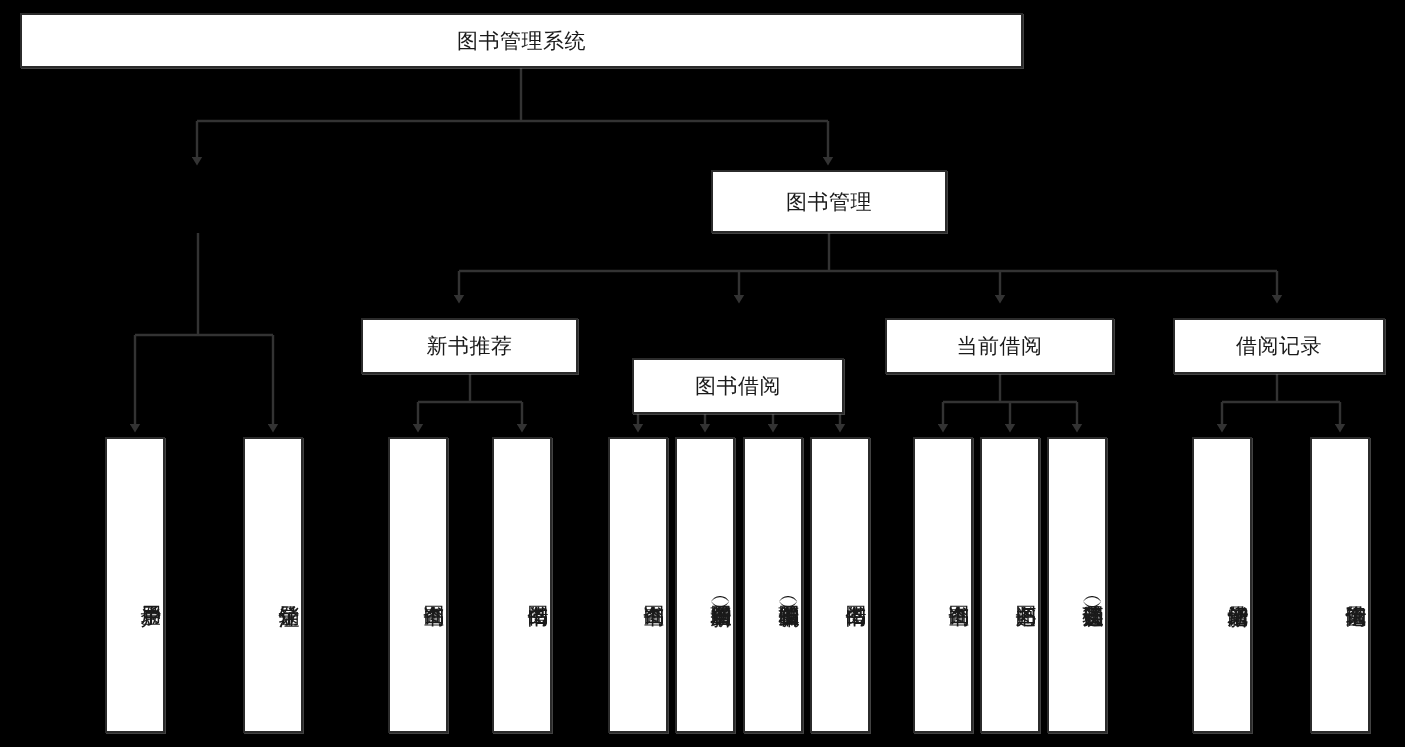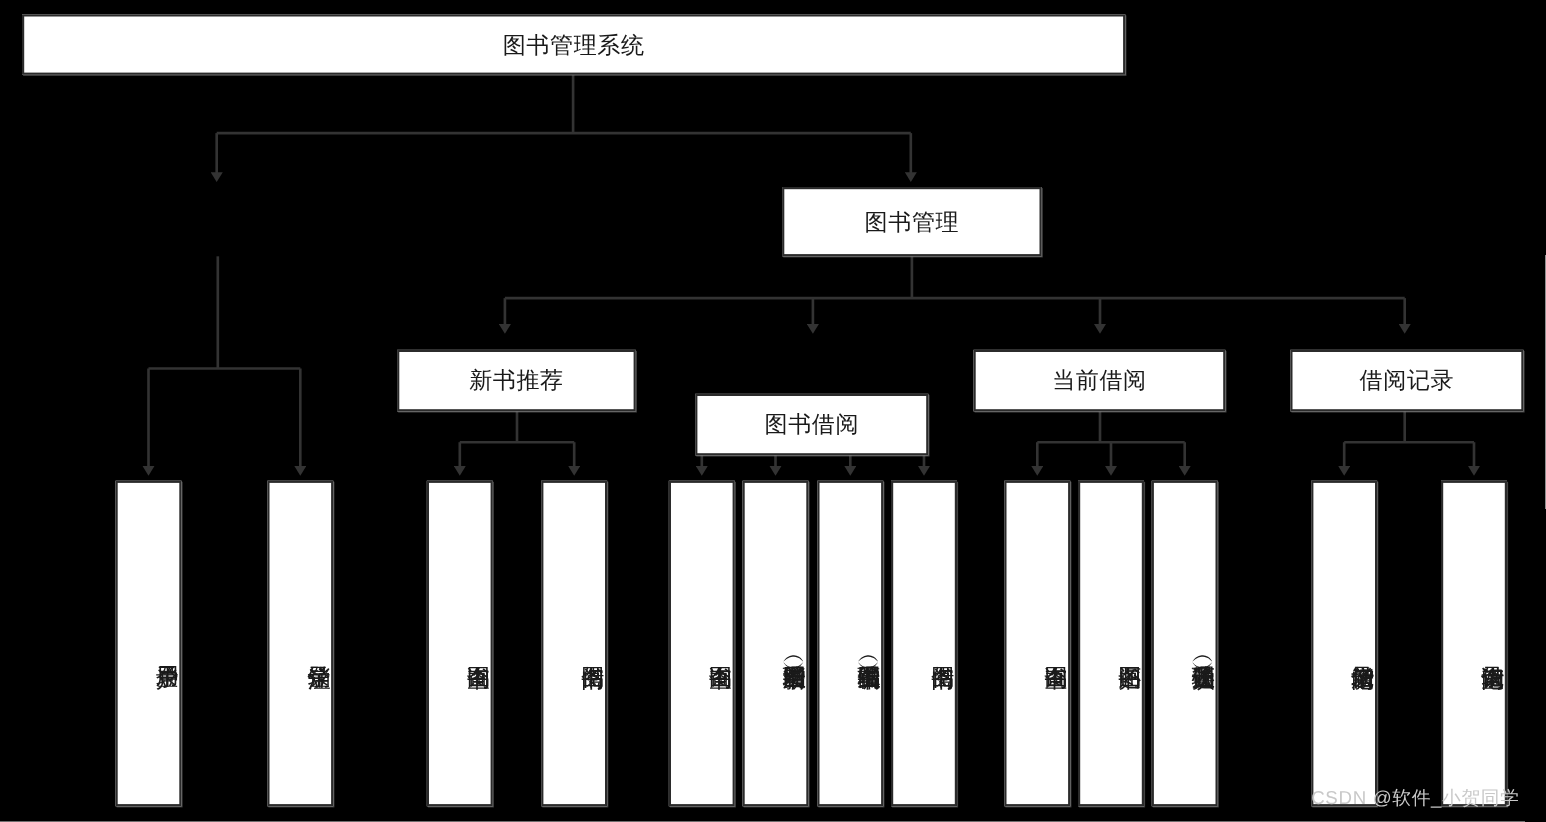--- a/index.html
+++ b/index.html
@@ -189,15 +189,14 @@
   </div>
 
   <div class="node vert" style="left:1192px; top:437px; width:60px; height:296px;">
     <span class="vlabel">新增借阅记录</span>
   </div>
 
   <div class="node vert" style="left:1310px; top:437px; width:60px; height:296px;">
     <span class="vlabel">查询借阅记录</span>
   </div>
 
-  <div class="watermark" style="left:1192px; top:714px;">CSDN @软件_小贺同学</div>
 
 </div>
 
 </body></html>

